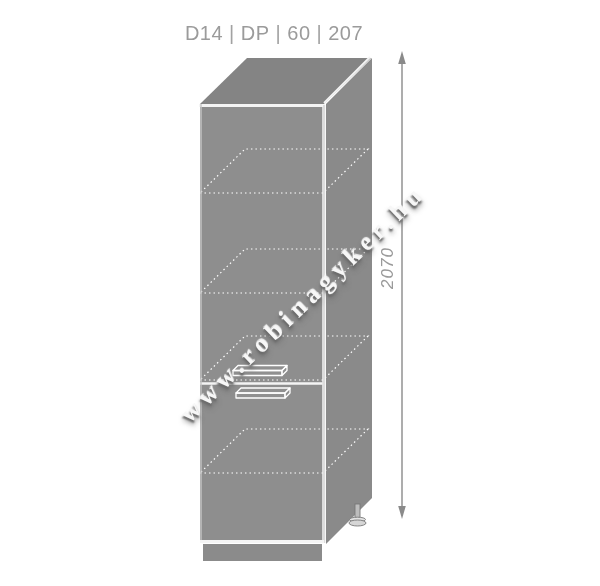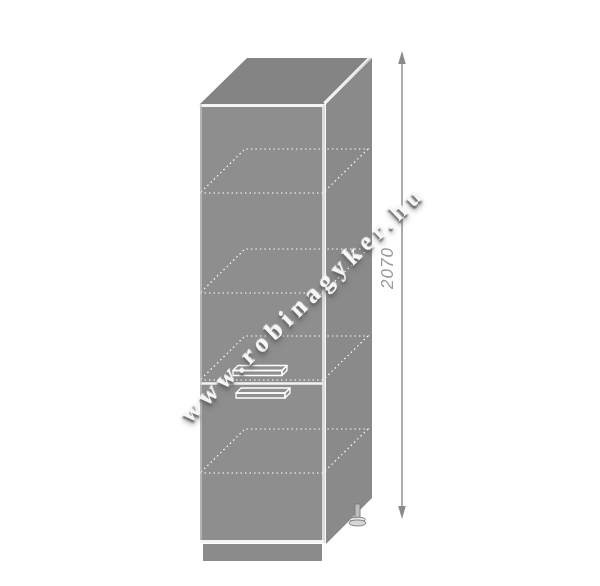--- a/index.html
+++ b/index.html
@@ -32,20 +32,23 @@
     color:#f7f7f7;white-space:nowrap;
     text-shadow:-2px 2px 2px #6b6b6b,-3px 4px 5px rgba(90,90,90,.55),1px -1px 1px rgba(255,255,255,.9);
     pointer-events:none;
   }
 </style>
 </head>
 <body>
 
 <div id="stage">
 
+  <div class="header">
+    <span>D14</span><span class="sep">|</span><span>DP</span><span class="sep">|</span><span>60</span><span class="sep">|</span><span>207</span>
+  </div>
 
   <svg id="cabinet-svg" width="600" height="586" viewBox="0 0 600 586">
 
     <polygon points="200,104 247,58 371,58 324,104" fill="#848484"></polygon>
 
     <polygon points="326,104 372,58 372,498 326,544" fill="#8a8a8a"></polygon>
 
     <rect x="200" y="104" width="124" height="438" fill="#8e8e8e"></rect>
 
     <rect x="203" y="544" width="119" height="17" fill="#8b8b8b"></rect>

